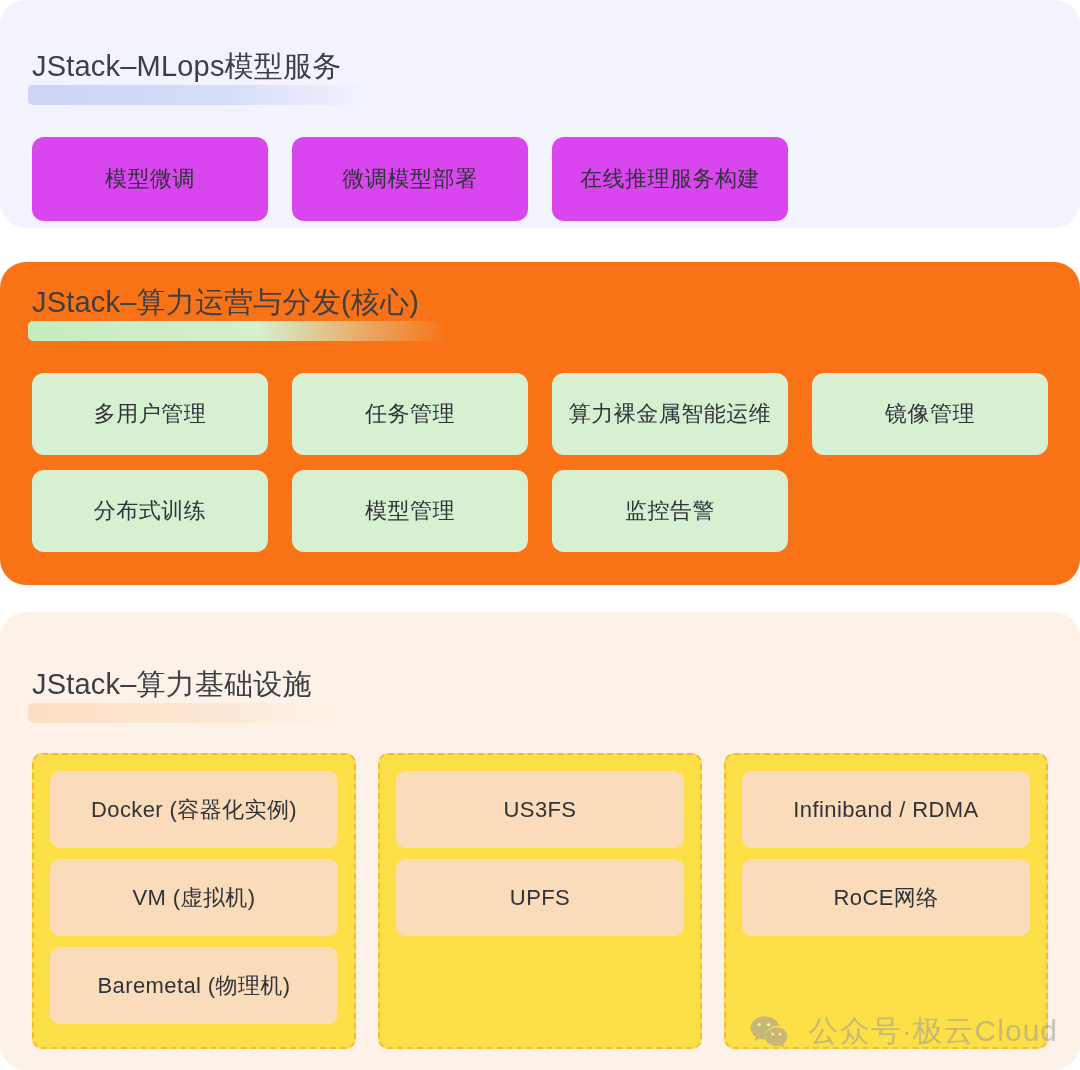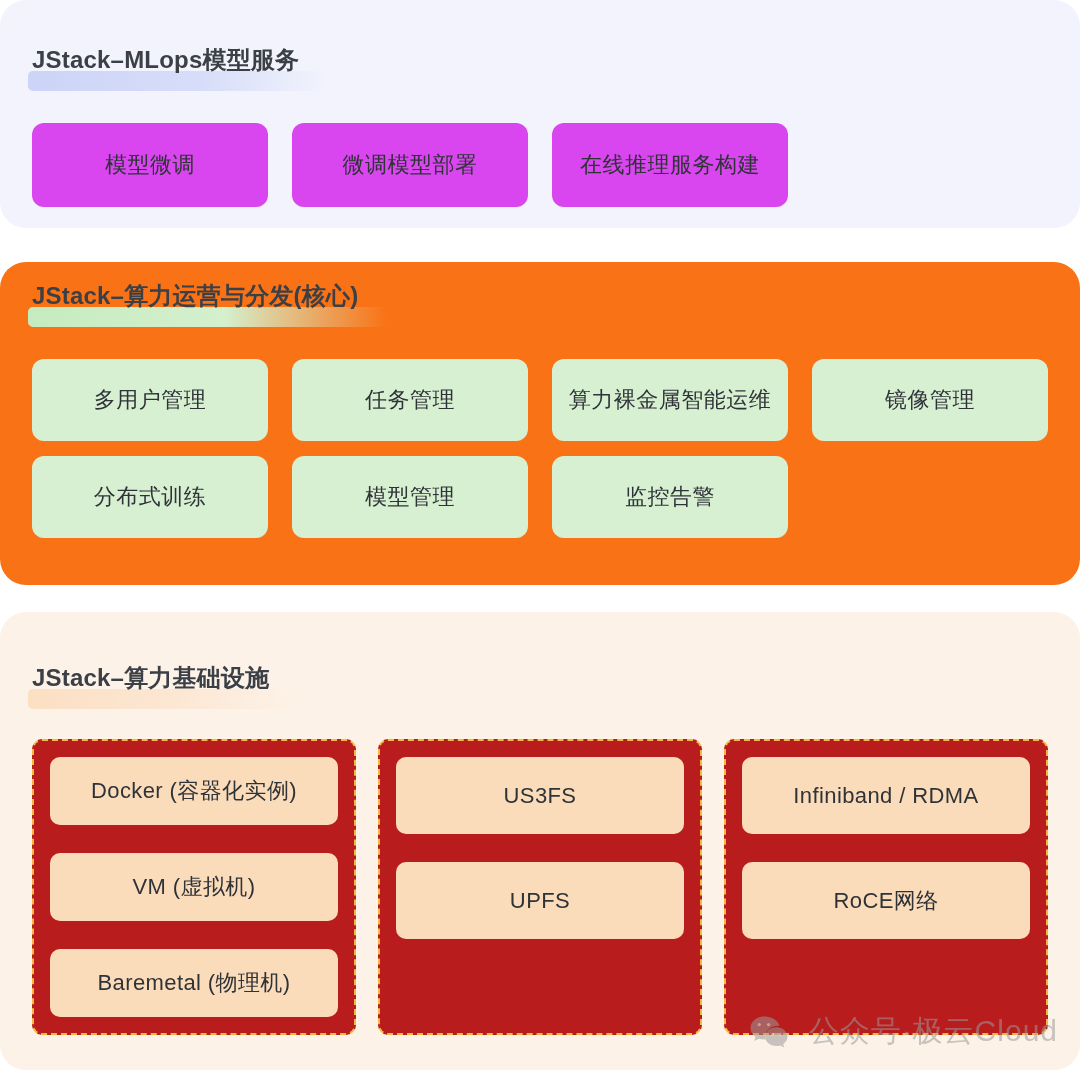--- a/index.html
+++ b/index.html
@@ -45,22 +45,22 @@
     left: -4px;
     right: -28px;
     bottom: 2px;
     height: 20px;
     border-radius: 5px;
     z-index: 0;
   }
   .panel-title {
     position: relative;
     z-index: 1;
-    font-size: 24px;
-    font-weight: bold;
+    font-size: 29px;
+    font-weight: normal;
     color: #3b3f46;
     letter-spacing: 0.2px;
     white-space: nowrap;
     line-height: 1.15;
   }
 
   
   .chip-grid {
     display: grid;
     grid-template-columns: repeat(4, 1fr);
@@ -132,26 +132,26 @@
   .dashed-row {
     display: grid;
     grid-template-columns: repeat(3, 1fr);
     column-gap: 22px;
     margin-top: 28px;
   }
   .dashed-box {
     box-sizing: border-box;
     border: 2px dashed #f5b93f;
     border-radius: 10px;
-    background: #b91c1c;
+    background: #fde047;
     padding: 16px;
     height: 296px;
     display: flex;
     flex-direction: column;
-    gap: 28px;
+    gap: 11px;
   }
   .infra-chip {
     box-sizing: border-box;
     background: #fbdcba;
     border-radius: 10px;
     height: 77px;
     display: flex;
     align-items: center;
     justify-content: center;
     font-size: 22px;

